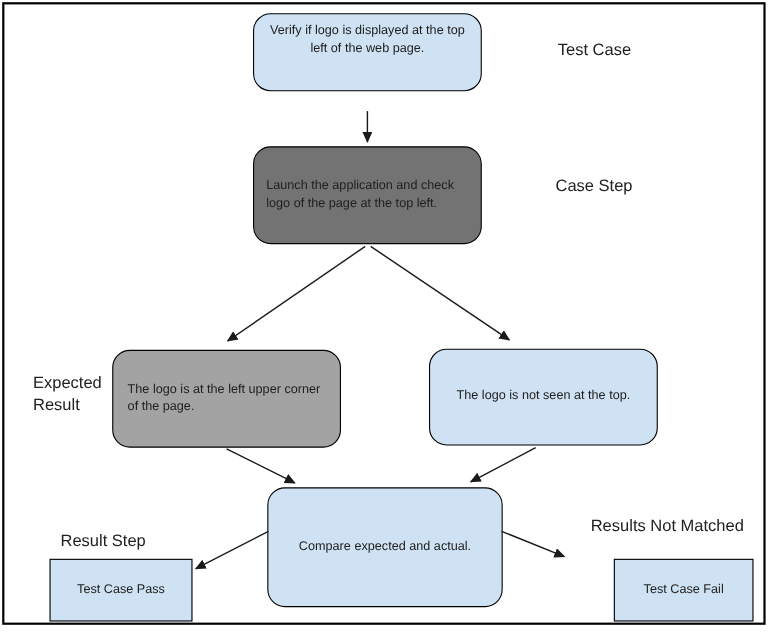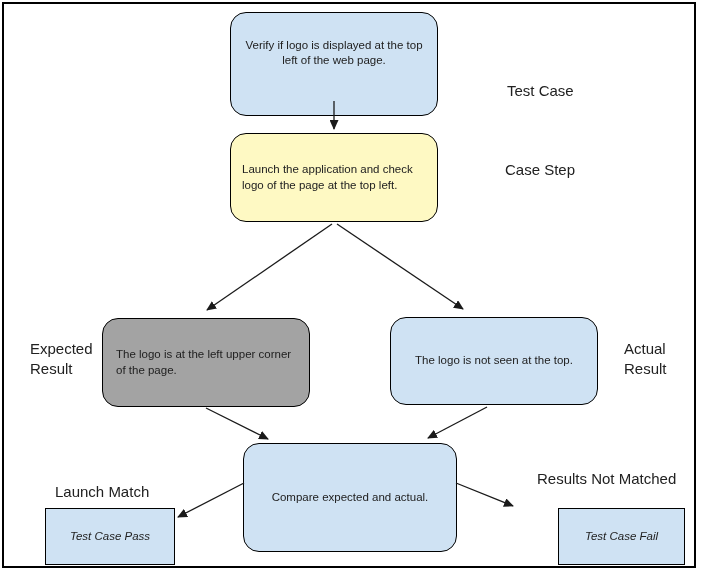--- a/index.html
+++ b/index.html
@@ -27,36 +27,36 @@
     display: flex;
     align-items: center;
     justify-content: center;
     text-align: center;
     font-size: 11.5px;
     line-height: 15.5px;
     color: #212121;
     padding: 0 13px;
   }
   .node.align-left { text-align: left; justify-content: flex-start; }
-  .node.sharp { border-radius: 0; font-style: italic; }
+  .node.sharp { border-radius: 0; }
   .label {
     position: absolute;
     font-size: 15px;
     line-height: 20px;
     color: #212121;
     white-space: pre-line;
   }
-  #node-test-case { left: 230px; top: 12px;  width: 208px; height: 104px; padding-bottom: 22px; }
+  #node-test-case { left: 230px; top: 12px;  width: 208px; height: 71px; padding-bottom: 22px; }
   #node-test-step { left: 230px; top: 133px; width: 208px; height: 89px; }
   #node-expected  { left: 102px; top: 318px; width: 208px; height: 89px; }
   #node-actual    { left: 390px; top: 317px; width: 208px; height: 88px; text-align: center; }
   #node-compare   { left: 243px; top: 443px; width: 214px; height: 109px; }
   #node-pass      { left: 45px;  top: 508px; width: 130px; height: 57px; }
   #node-fail      { left: 518px; top: 508px; width: 127px; height: 57px; }
-  #label-test-case { left: 507px; top: 36px; margin-top: 45px; }
+  #label-test-case { left: 507px; top: 36px; }
   #label-test-step { left: 505px; top: 160px; }
   #label-expected  { left: 30px;  top: 339px; width: 85px; }
   #label-actual    { left: 624px; top: 339px; width: 70px; }
   #label-result-match { left: 55px; top: 482px; }
   #label-results-not-matched { left: 537px; top: 469px; }
   .edges {
     position: absolute;
     left: 0; top: 0;
     width: 706px; height: 582px;
     pointer-events: none;
@@ -65,41 +65,40 @@
 </style>
 </head>
 <body>
 
 <div class="canvas">
 
   <div class="frame"></div>
 
   <div class="node" id="node-test-case" style="background: rgb(207, 226, 243); border-color: rgb(0, 0, 0); color: rgb(33, 33, 33);">Verify if logo is displayed at the top left of the web page.</div>
 
-  <div class="node align-left" id="node-test-step" style="background: #fef9c3; border-color: rgb(0, 0, 0); color: rgb(33, 33, 33); padding-left: 11px;">Launch the application and check logo of the page at the top left.</div>
+  <div class="node align-left" id="node-test-step" style="background: #737373; border-color: rgb(0, 0, 0); color: rgb(33, 33, 33); padding-left: 11px;">Launch the application and check logo of the page at the top left.</div>
 
   <div class="node align-left" id="node-expected" style="background: #a3a3a3; border-color: rgb(0, 0, 0); color: rgb(33, 33, 33);">The logo is at the left upper corner of the page.</div>
 
   <div class="node" id="node-actual" style="background: rgb(207, 226, 243); border-color: rgb(0, 0, 0); color: rgb(33, 33, 33);">The logo is not seen at the top.</div>
 
   <div class="node" id="node-compare" style="background: rgb(207, 226, 243); border-color: rgb(0, 0, 0); color: rgb(33, 33, 33);">Compare expected and actual.</div>
 
   <div class="node sharp" id="node-pass" style="background: rgb(207, 226, 243); border-color: rgb(0, 0, 0); color: rgb(33, 33, 33);">Test Case Pass</div>
 
   <div class="node sharp" id="node-fail" style="background: rgb(207, 226, 243); border-color: rgb(0, 0, 0); color: rgb(33, 33, 33); margin-left: 40px;">Test Case Fail</div>
 
   <div class="label" id="label-test-case" style="color: rgb(33, 33, 33);">Test Case</div>
 
   <div class="label" id="label-test-step" style="color: rgb(33, 33, 33);">Case Step</div>
 
   <div class="label" id="label-expected" style="color: rgb(33, 33, 33);">Expected Result</div>
 
-  <div class="label" id="label-actual" style="color: rgb(33, 33, 33);">Actual Result</div>
 
-  <div class="label" id="label-result-match" style="color: rgb(33, 33, 33);">Launch Match</div>
+  <div class="label" id="label-result-match" style="color: rgb(33, 33, 33);">Result Step</div>
 
   <div class="label" id="label-results-not-matched" style="color: rgb(33, 33, 33);">Results Not Matched</div>
 
   <svg class="edges" viewBox="0 0 706 582" xmlns="http://www.w3.org/2000/svg">
     <defs>
       <marker id="arrowhead" markerUnits="userSpaceOnUse" markerWidth="10" markerHeight="9" refX="9" refY="4.5" orient="auto">
         <path d="M0,0 L10,4.5 L0,9 Z" fill="#1a1a1a"></path>
       </marker>
     </defs>
     <path class="edge" d="M334 101 L334 129" marker-end="url(#arrowhead)" style="stroke: rgb(26, 26, 26);"></path>

